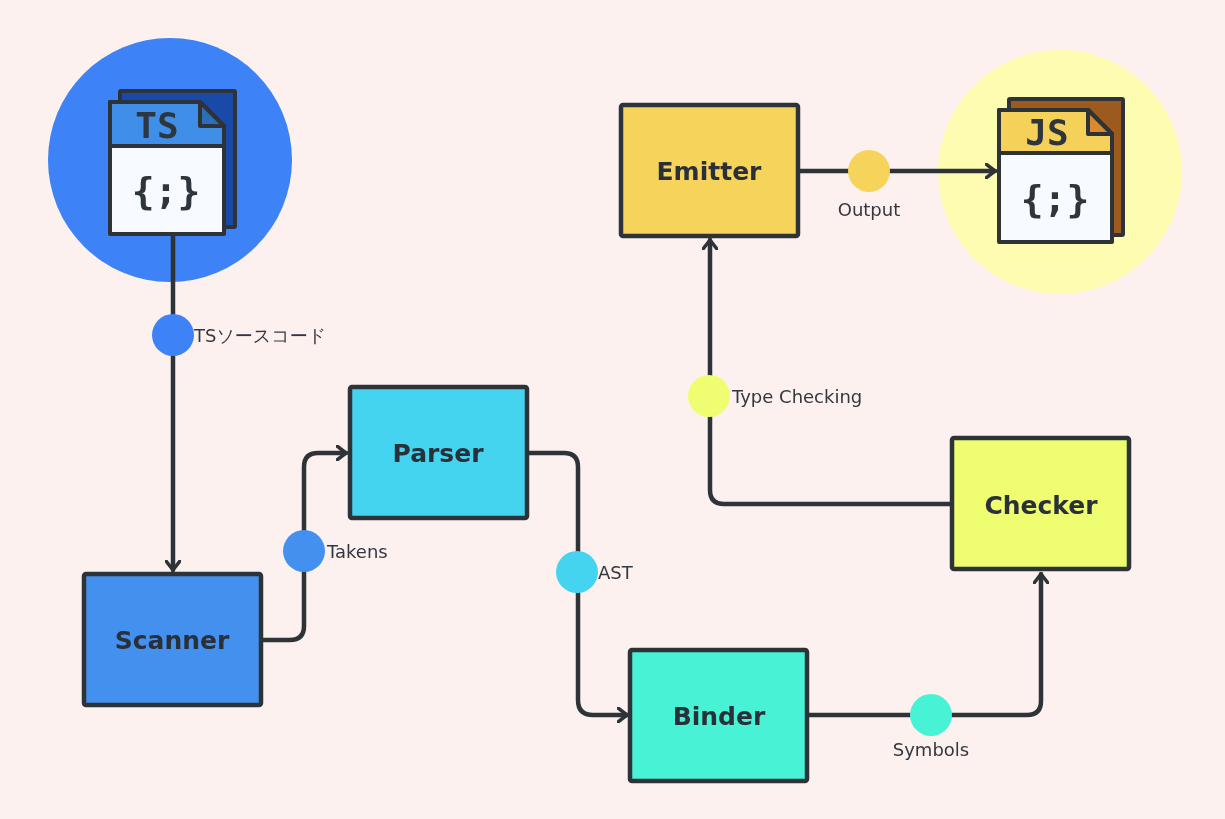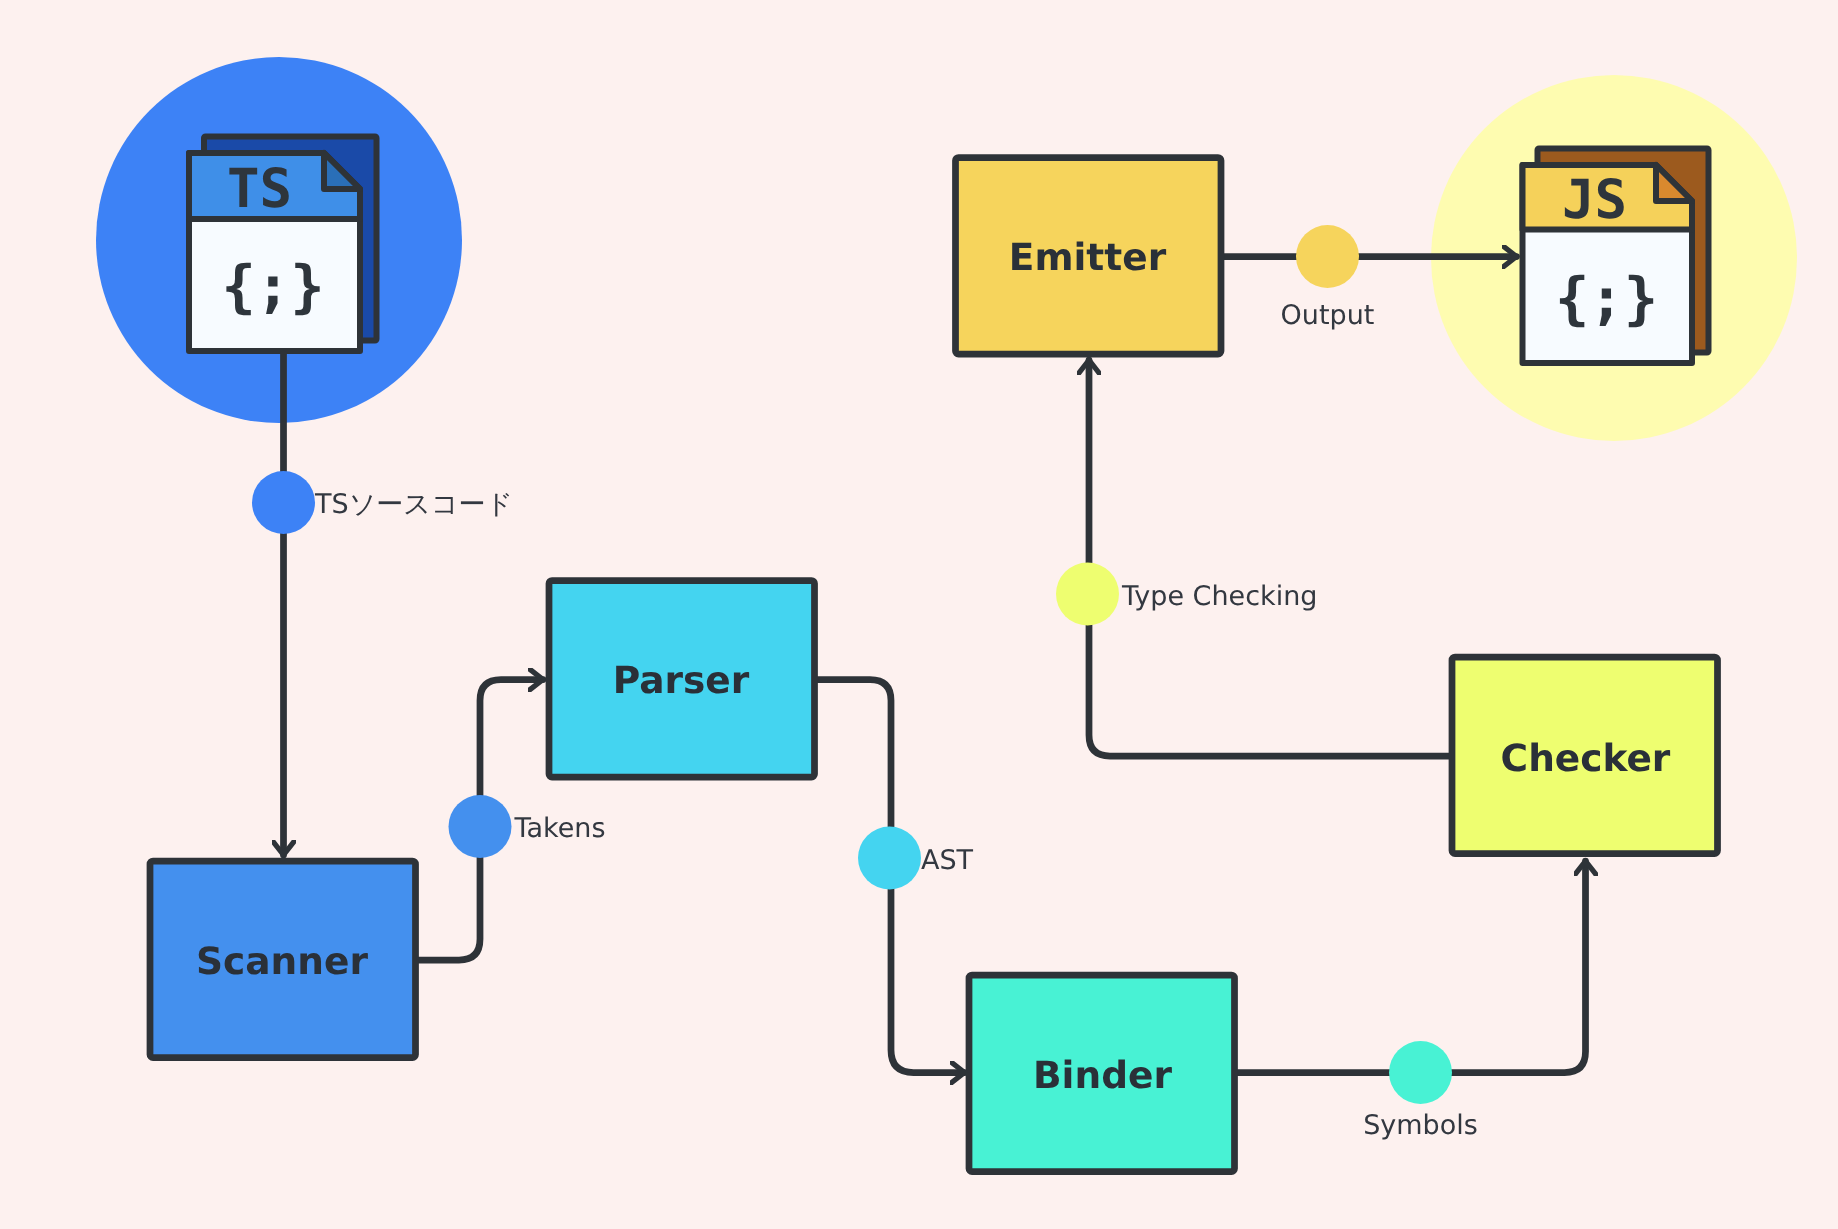--- a/index.html
+++ b/index.html
@@ -1,21 +1,21 @@
 <!DOCTYPE html>
 <html><head>
   <meta charset="utf-8">
   <style>
     html, body { margin: 0; padding: 0; }
     body {
       width: 1225px; height: 819px; overflow: hidden;
       background: #fdf1ef;
       font-family: "DejaVu Sans", "Liberation Sans", sans-serif;
     }
-    #canvas { position: relative; width: 1070px; height: 819px; margin-left: 16px; }
+    #canvas { position: relative; width: 1070px; height: 819px; }
     svg#diagram { position: absolute; left: 0; top: 0; }
     .node-label { font-family: "DejaVu Sans", sans-serif; font-weight: bold; font-size: 25px; fill: #2a3038; }
     .edge-label { font-family: "DejaVu Sans", sans-serif; font-size: 18px; fill: #333840; }
     .file-tag { font-family: "DejaVu Sans Mono", monospace; font-weight: bold; font-size: 36px; fill: #2e353c; }
     .file-code { font-family: "DejaVu Sans Mono", monospace; font-weight: bold; font-size: 38px; fill: #2e353c; }
   </style>
 </head>
 <body>
 
 <div id="canvas">

